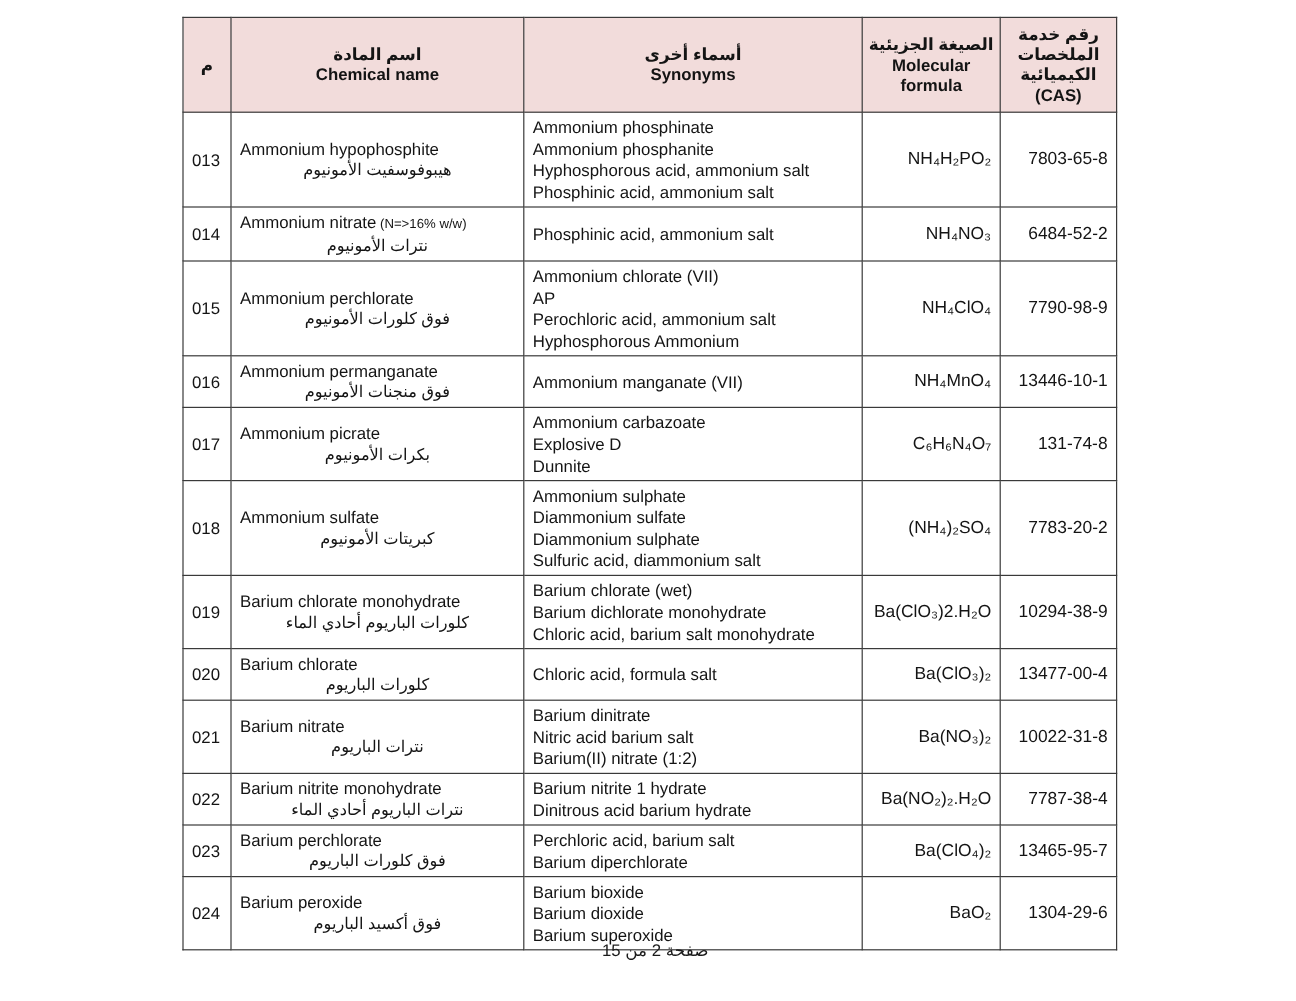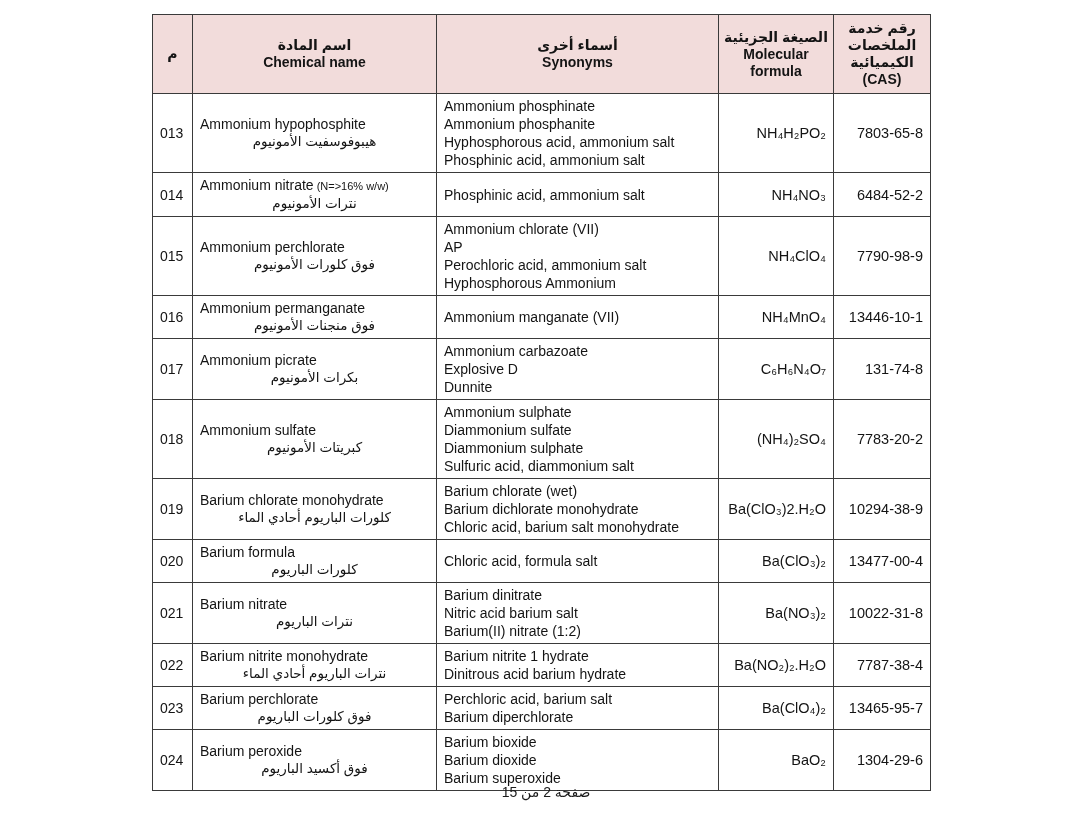--- a/index.html
+++ b/index.html
@@ -213,21 +213,21 @@
             <div class="syn-line">Chloric acid, barium salt monohydrate</div>
           </td>
     <td class="col-formula">Ba(ClO₃)2.H₂O</td>
     <td class="col-cas">10294-38-9</td>
   </tr>
 
   <tr>
     <td class="col-num">020</td>
     <td class="col-name">
       <span class="name-en">
-        <span>Barium formula</span>
+        <span>Barium chlorate</span>
       </span>
       <span class="name-ar">كلورات الباريوم</span>
     </td>
     <td class="col-syn">
             <div class="syn-line">Chloric acid, formula salt</div>
           </td>
     <td class="col-formula">Ba(ClO₃)₂</td>
     <td class="col-cas">13477-00-4</td>
   </tr>
 

